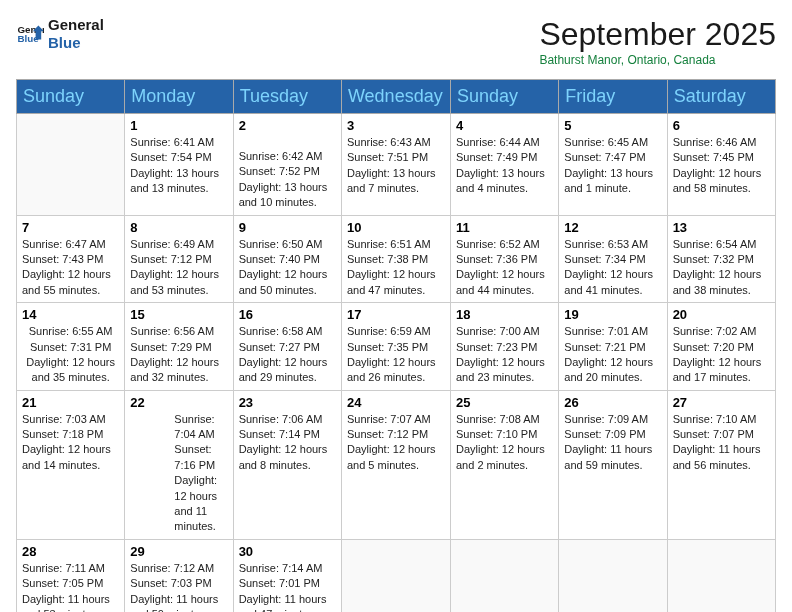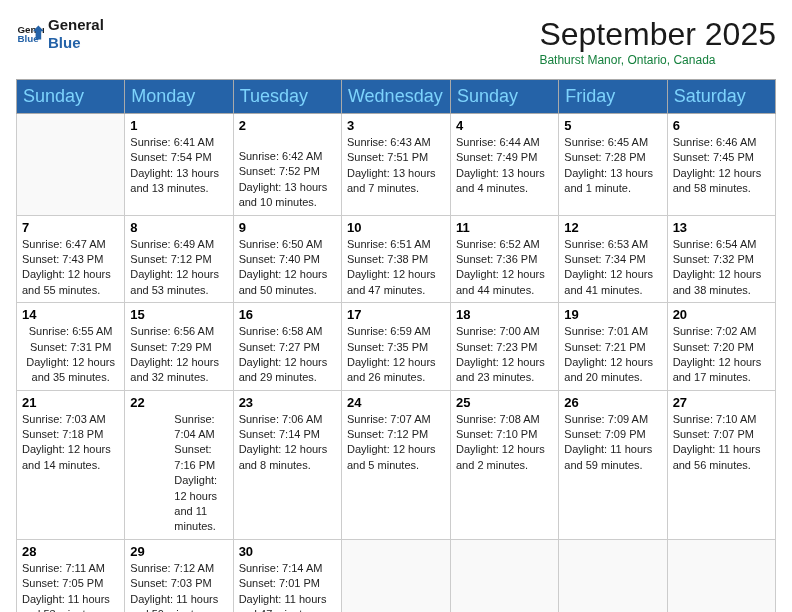--- a/index.html
+++ b/index.html
@@ -142,21 +142,21 @@
         <td>
           <span class="date-num">4</span>
           <div class="cell-text" style="white-space: pre-line;">Sunrise: 6:44 AM
 Sunset: 7:49 PM
 Daylight: 13 hours
 and 4 minutes.</div>
         </td>
         <td>
           <span class="date-num">5</span>
           <div class="cell-text" style="white-space: pre-line;">Sunrise: 6:45 AM
-Sunset: 7:28 PM
+Sunset: 7:47 PM
 Daylight: 13 hours
 and 1 minute.</div>
         </td>
         <td>
           <span class="date-num">6</span>
           <div class="cell-text" style="white-space: pre-line;">Sunrise: 6:46 AM
 Sunset: 7:45 PM
 Daylight: 12 hours
 and 58 minutes.</div>
         </td>

